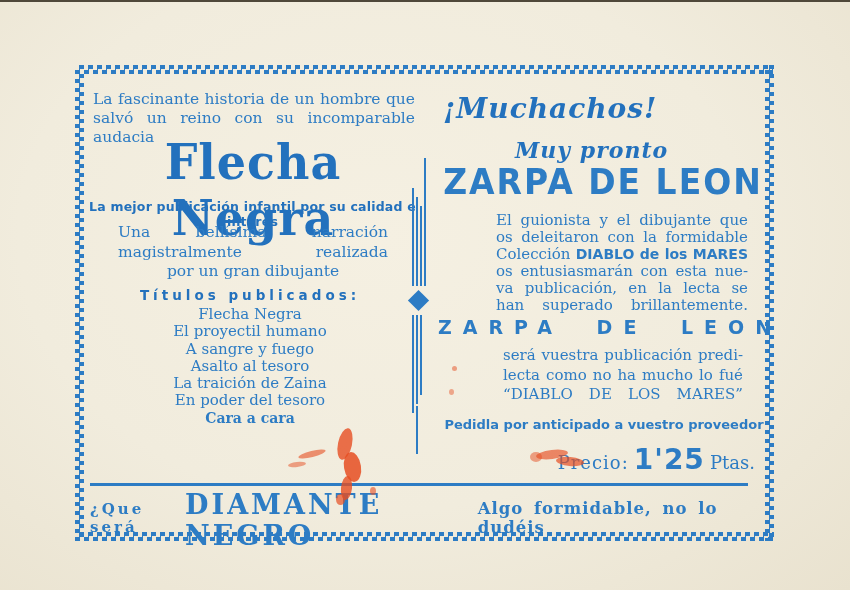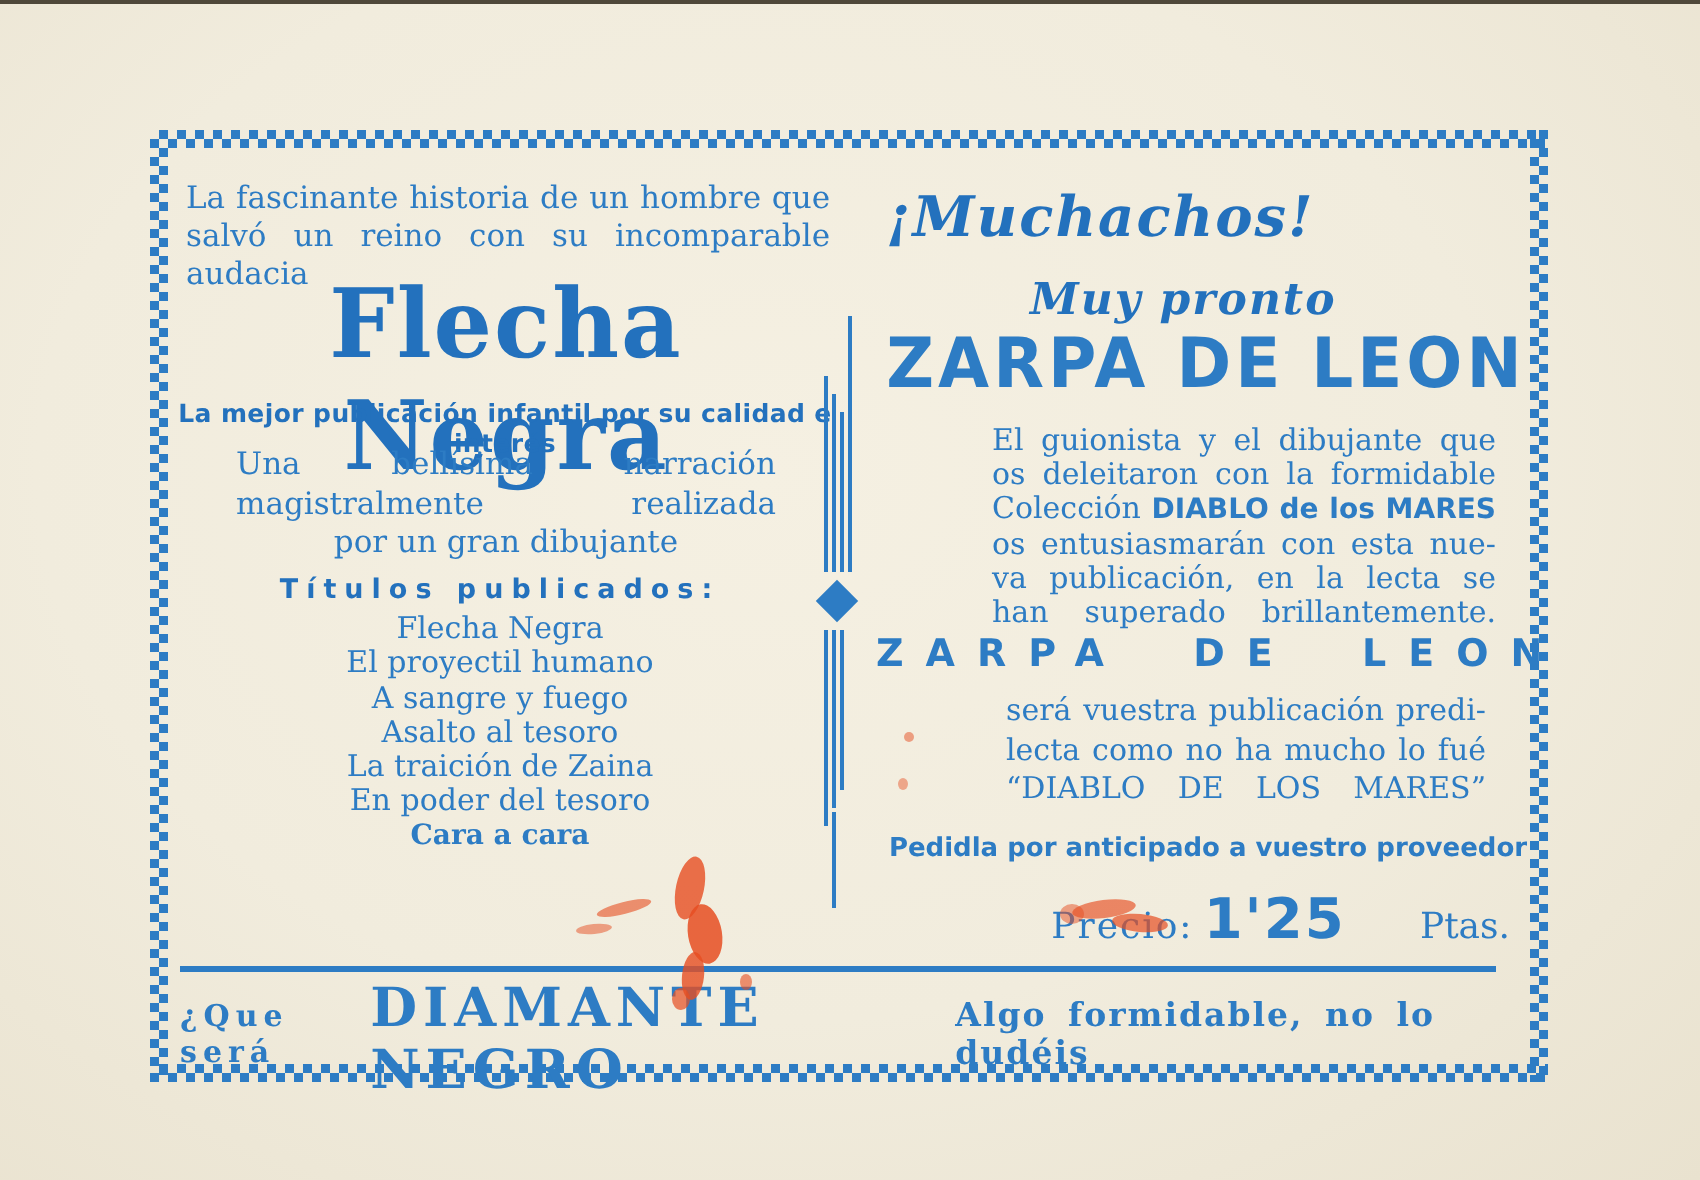--- a/index.html
+++ b/index.html
@@ -89,21 +89,21 @@
   }
   .para2{left:503px;top:346px;width:240px;font-size:15px;line-height:19.7px;}
   .order-note{
     left:443px;top:417px;width:322px;text-align:center;
     font-family:"DejaVu Sans","Liberation Sans",sans-serif;
     font-weight:bold;font-size:13px;color:var(--ink);
   }
   .price{left:443px;top:443px;width:312px;text-align:right;color:var(--ink);}
   .price .lbl{font-size:18px;letter-spacing:1px;}
   .price .val{font-family:"DejaVu Sans","Liberation Sans",sans-serif;font-weight:bold;font-size:28px;letter-spacing:1px;text-align:center;}
-  .price .unit{font-size:18px;margin-left:32px;}
+  .price .unit{font-size:18px;}
 
   
   .footer-rule{left:90px;top:483px;width:658px;height:3px;background:var(--ink);}
   .footer{
     left:90px;top:489px;width:662px;height:30px;
     display:flex;align-items:baseline;justify-content:space-between;color:var(--ink);
   }
   .f-lead{font-weight:bold;font-size:15px;letter-spacing:3px;}
   .f-brand{font-weight:bold;font-size:27px;letter-spacing:3px;}
   .f-tail{font-weight:bold;font-size:16.5px;letter-spacing:1px;word-spacing:4px;}

